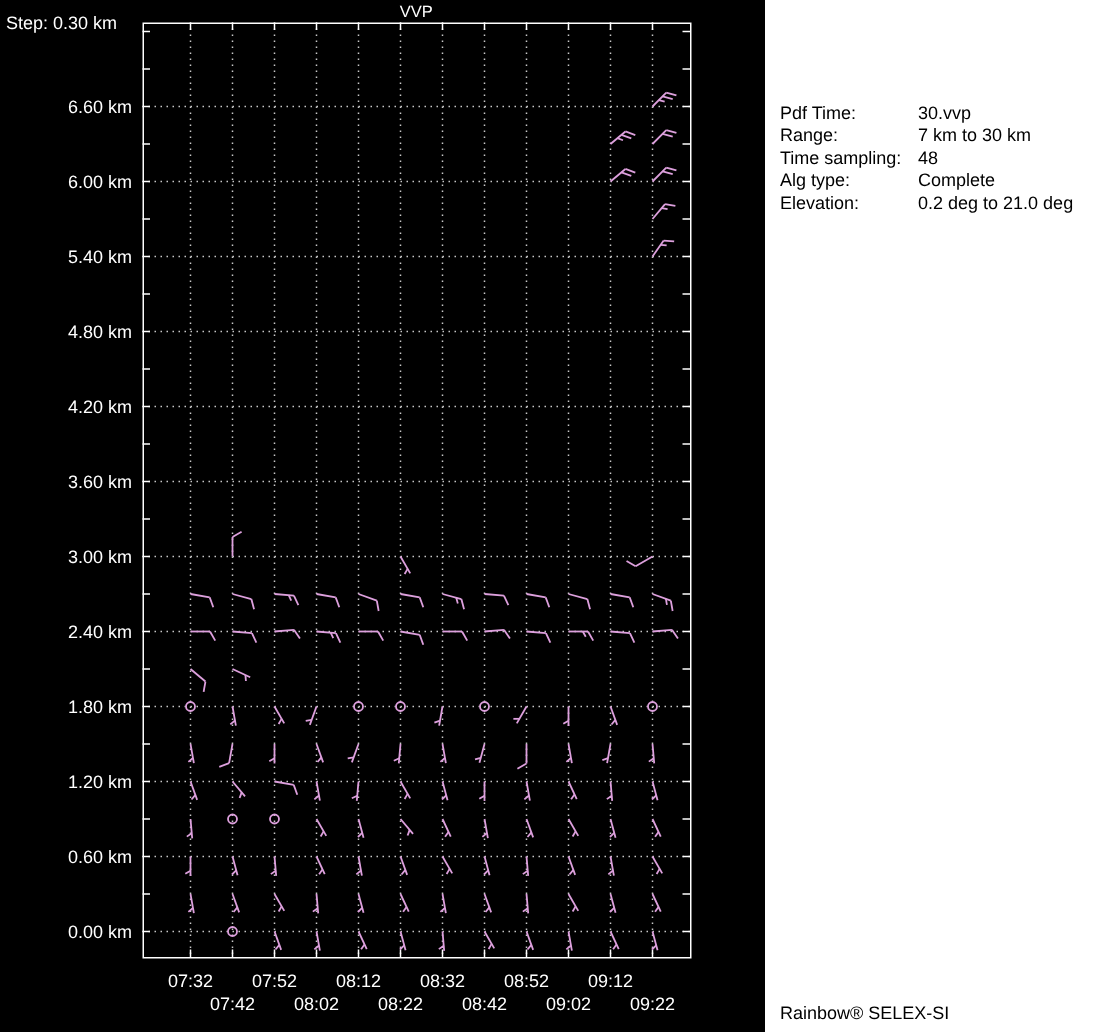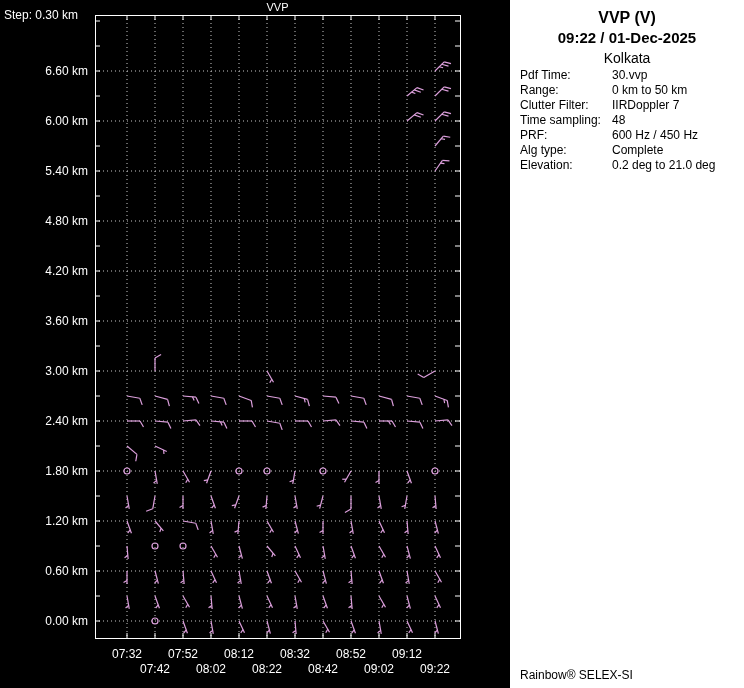--- a/index.html
+++ b/index.html
@@ -411,45 +411,32 @@
         <line x1="380.6496576878358" y1="630.355673653616" x2="377.58547991535994" y2="632.9268240923622"></line>
         <line x1="407" y1="621" x2="412.4940374026291" y2="632.7820012314764"></line>
         <line x1="411.01487348653666" y1="629.6099239768482" x2="408.72056774113247" y2="632.8865321540042"></line>
         <line x1="435" y1="621" x2="438.36464758633275" y2="633.5570357417579"></line>
         <line x1="437.45878092847397" y1="630.1762953497462" x2="434.63035380372776" y2="633.0047224744924"></line>
       </g>
     </svg>
 </div>
 
 <div id="info-panel">
-  <div class="panel-header">
-    <div id="panel-title">VVP (V)</div>
-    <div id="panel-datetime">09:22 / 01-Dec-2025</div>
-    <div id="panel-site">Kolkata</div>
-  </div>
   <div class="fields">
     <div class="field-row">
       <span class="field-label">Pdf Time:</span>
       <span class="field-value">30.vvp</span>
     </div>
     <div class="field-row">
       <span class="field-label">Range:</span>
-      <span class="field-value">0 km to 50 km</span>
-    </div>
-    <div class="field-row">
-      <span class="field-label">Clutter Filter:</span>
-      <span class="field-value">IIRDoppler 7</span>
+      <span class="field-value">7 km to 30 km</span>
     </div>
     <div class="field-row">
       <span class="field-label">Time sampling:</span>
       <span class="field-value">48</span>
-    </div>
-    <div class="field-row">
-      <span class="field-label">PRF:</span>
-      <span class="field-value">600 Hz / 450 Hz</span>
     </div>
     <div class="field-row">
       <span class="field-label">Alg type:</span>
       <span class="field-value">Complete</span>
     </div>
     <div class="field-row">
       <span class="field-label">Elevation:</span>
       <span class="field-value">0.2 deg to 21.0 deg</span>
     </div>
   </div>

